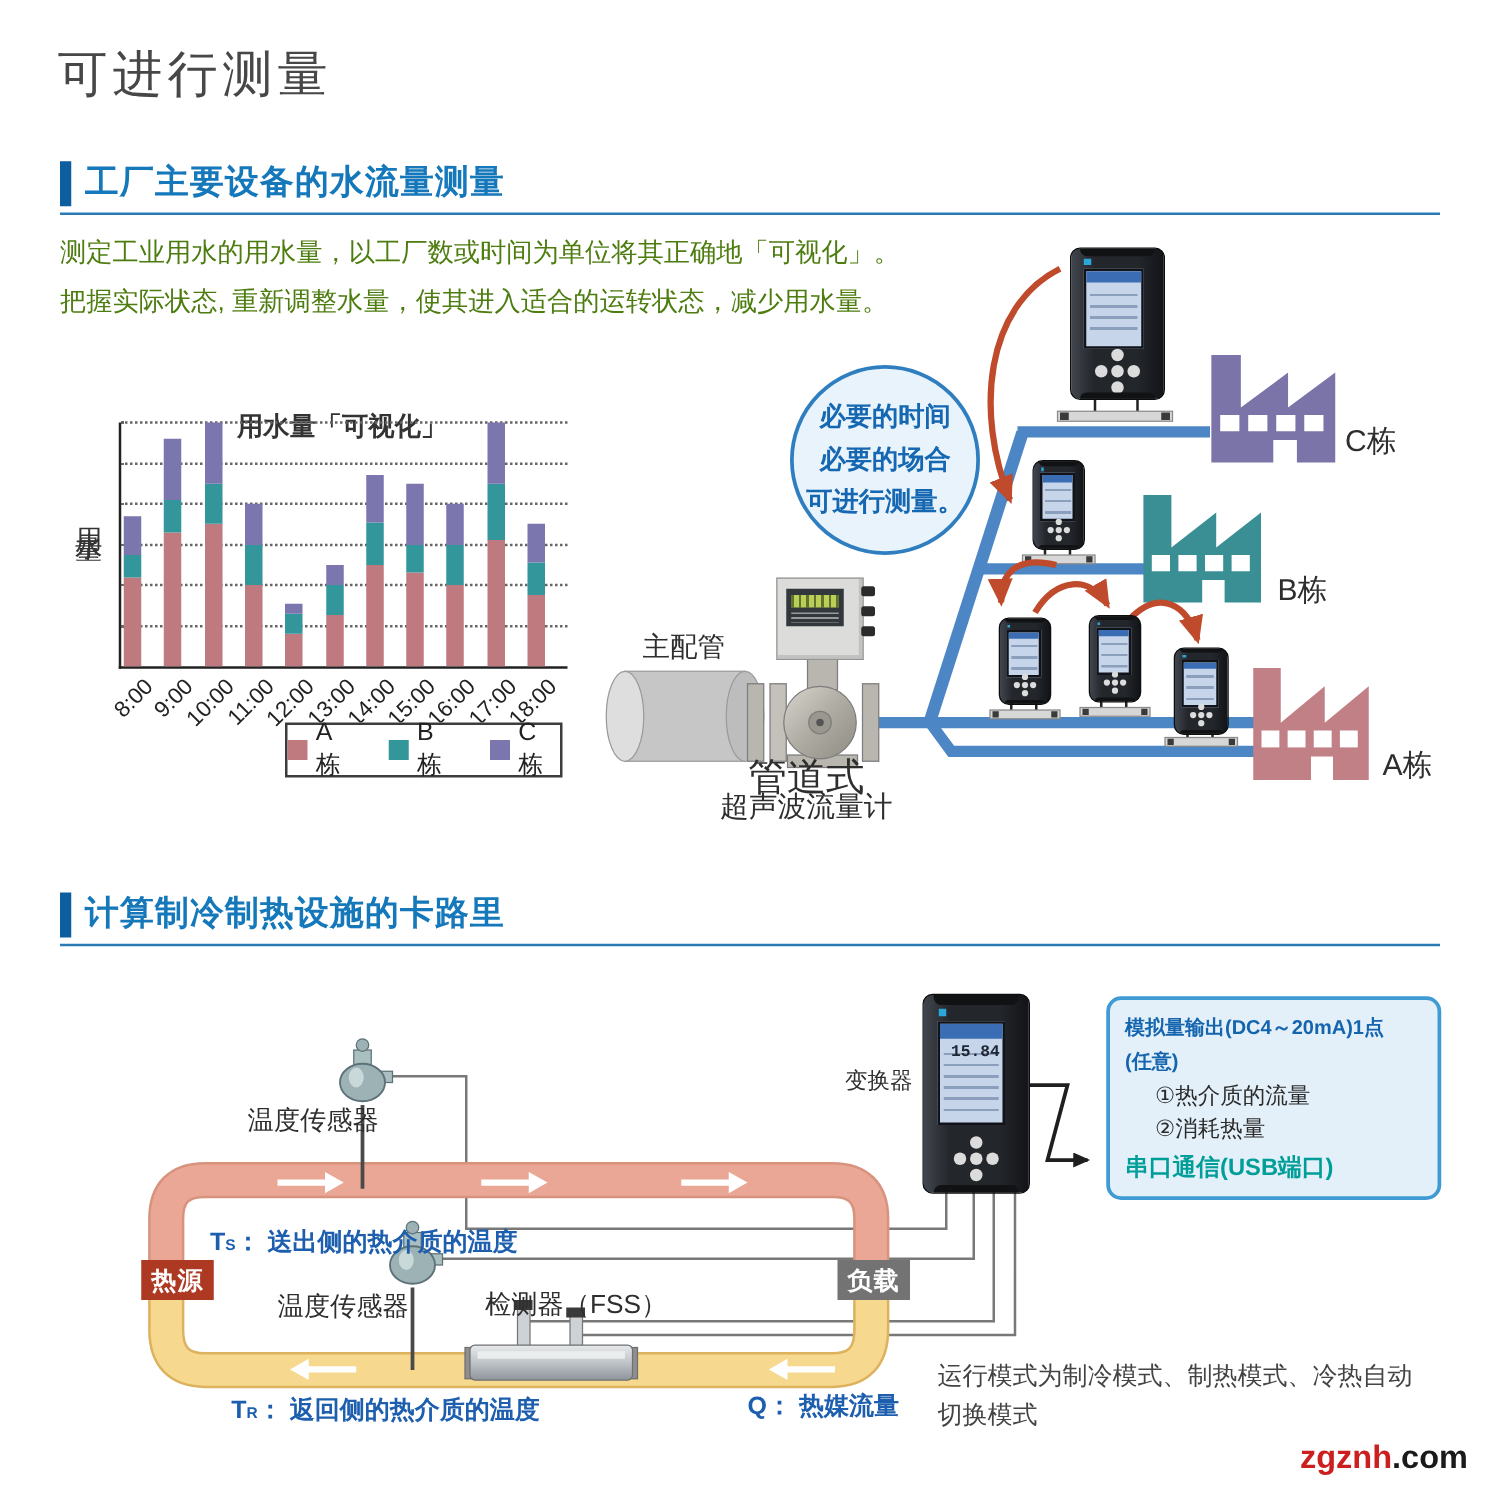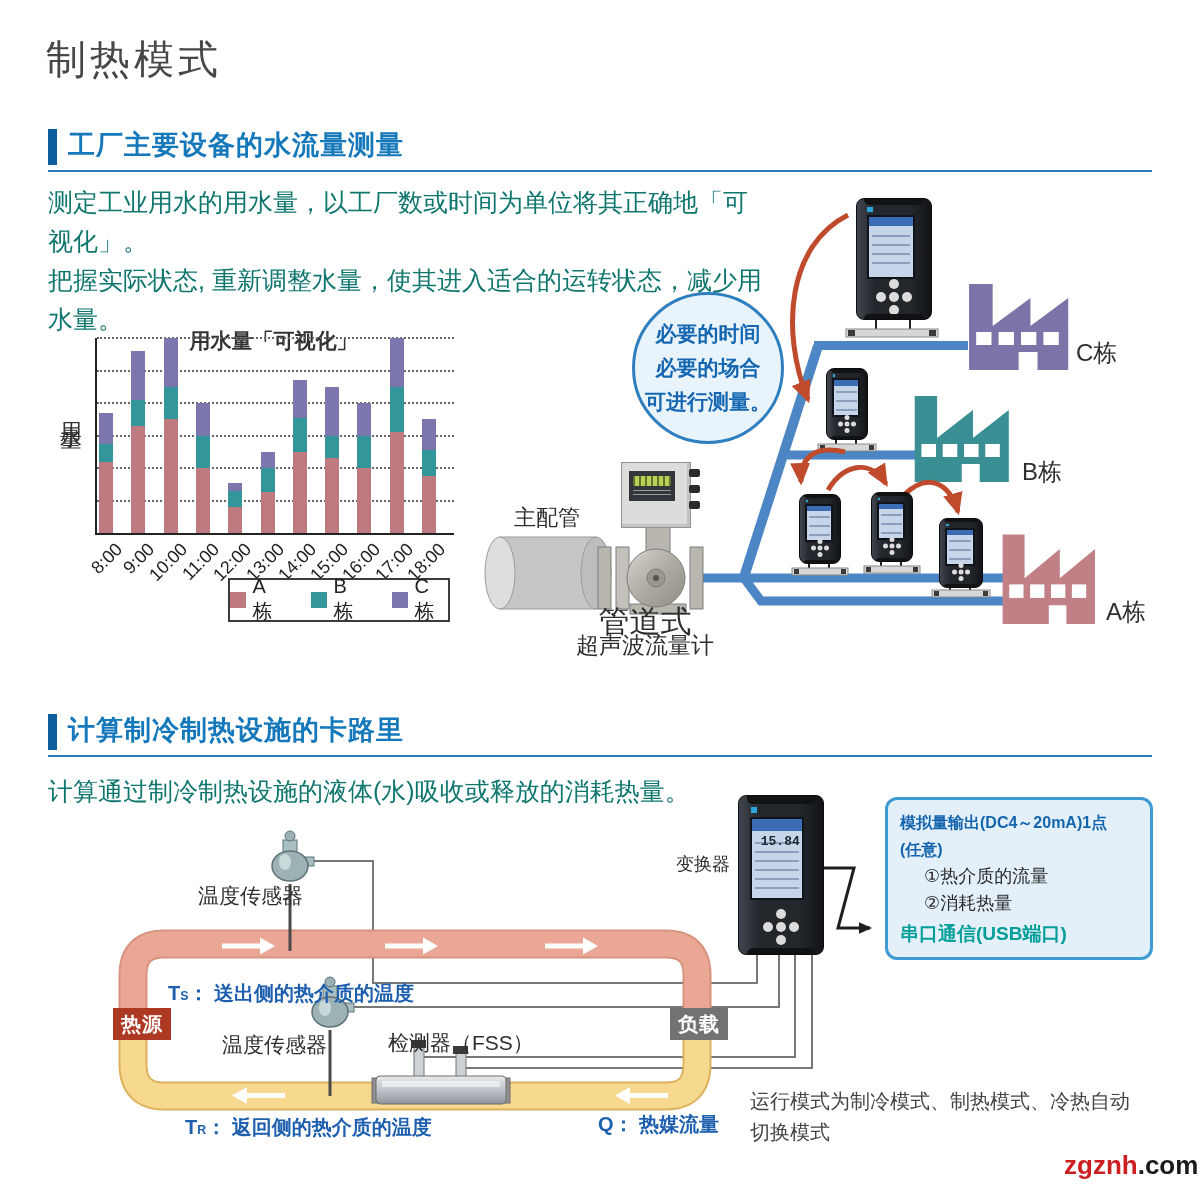--- a/index.html
+++ b/index.html
@@ -4,21 +4,21 @@
 <style>
   html,body{margin:0;padding:0;background:#fff;}
   .page{position:relative;width:1200px;height:1200px;background:#fff;overflow:hidden;
         font-family:"Liberation Sans","DejaVu Sans",sans-serif;color:#333;}
   .abs{position:absolute;}
   
   .h1{font-family:"Liberation Serif","DejaVu Serif",serif;font-size:40px;color:#474747;letter-spacing:4px;}
   .sec-header{border-bottom:2px solid #2b7ab8;padding-bottom:7px;}
   .sec-header .bluebar{position:absolute;left:0;top:2px;width:9px;height:36px;background:#0d5e9f;}
   .sec-header h2{margin:0 0 0 20px;font-size:27px;font-weight:bold;color:#1478ba;letter-spacing:1px;}
-  .para{font-size:25px;line-height:39px;color:#0f766e;}
+  .para{font-size:21px;line-height:39px;color:#4d7c0f;}
   
   .chart-title{font-size:21px;font-weight:bold;color:#333;text-align:center;}
   .ylabel{writing-mode:vertical-rl;font-size:22px;color:#333;letter-spacing:4px;}
   .plot{border-left:2px solid #222;border-bottom:2px solid #222;}
   .gridline{position:absolute;left:0;right:0;height:0;border-top:2px dotted #666;}
   .bar-seg{position:absolute;width:14px;}
   .xtick{position:absolute;top:100%;margin-top:6px;font-size:18px;color:#222;white-space:nowrap;
          transform-origin:100% 0;transform:translateX(-100%) rotate(-45deg);}
   .legend{border:2px solid #3c3c3c;background:#fff;display:flex;align-items:center;justify-content:center;gap:26px;}
   .legend .item{display:flex;align-items:center;gap:7px;font-size:20px;color:#222;}
@@ -56,28 +56,28 @@
   .hh.small .hh-dpad{transform:scale(0.5);}
   
   .wallbox{position:absolute;background:#dcdcda;border:1px solid #949494;box-shadow:inset -3px -3px 0 #c2c2c0;}
   .wallbox .panel{position:absolute;left:7px;top:8px;width:46px;height:30px;background:#32373c;}
   .wallbox .lcd{position:absolute;left:4px;top:5px;width:38px;height:10px;background:#b9cf56;
       background-image:repeating-linear-gradient(90deg,rgba(40,50,20,.6) 0 2px,transparent 2px 6px);}
   .wallbox .plines{position:absolute;left:4px;top:19px;width:38px;height:8px;
       background:repeating-linear-gradient(180deg,rgba(220,220,220,.6) 0 1px,transparent 1px 4px);}
   .wallbox .knob{position:absolute;right:-10px;width:11px;height:8px;background:#2b2b2b;border-radius:2px;}
   .wm{font-size:26px;font-weight:bold;font-family:"Liberation Sans",sans-serif;}
-  .wm .red{color:#cc2020;margin-left:24px;} .wm .dark{color:#1a1a1a;}
+  .wm .red{color:#cc2020;} .wm .dark{color:#1a1a1a;}
 </style>
 </head>
 <body>
 
 <div class="page">
 
-  <div class="abs h1" style="left:46px;top:32px;">制热模式</div>
+  <div class="abs h1" style="left:46px;top:32px;">可进行测量</div>
 
   <div class="abs sec-header" style="left:48px;top:127px;width:1104px;">
     <div class="bluebar"></div>
     <h2>工厂主要设备的水流量测量</h2>
   </div>
 
   <div class="abs para" style="left:48px;top:183px;width:720px;">
     <div>测定工业用水的用水量，以工厂数或时间为单位将其正确地「可视化」。</div>
     <div>把握实际状态, 重新调整水量，使其进入适合的运转状态，减少用水量。</div>
   </div>
@@ -324,21 +324,20 @@
   <div class="abs dlabel" style="left:555px;top:601px;width:180px;text-align:center;font-size:31px;">管道式</div>
   <div class="abs dlabel" style="left:555px;top:630px;width:180px;text-align:center;font-size:23px;">超声波流量计</div>
   <div class="abs dlabel" style="left:1076px;top:337px;font-size:24px;">C栋</div>
   <div class="abs dlabel" style="left:1022px;top:456px;font-size:24px;">B栋</div>
   <div class="abs dlabel" style="left:1106px;top:596px;font-size:24px;">A栋</div>
 
   <div class="abs sec-header" style="left:48px;top:712px;width:1104px;">
     <div class="bluebar"></div>
     <h2>计算制冷制热设施的卡路里</h2>
   </div>
-  <div class="abs para" style="left:48px;top:772px;width:720px;">计算通过制冷制热设施的液体(水)吸收或释放的消耗热量。</div>
 
   <svg class="abs" style="left:100px;top:830px;" width="1060" height="330" viewBox="100 830 1060 330">
     <defs>
       <marker id="ba" markerWidth="5" markerHeight="5" refX="3.8" refY="2" orient="auto" markerUnits="strokeWidth">
         <path d="M0,0 L4.5,2 L0,4 Z" fill="#1f1f1f"></path>
       </marker>
       <linearGradient id="det" x1="0" y1="0" x2="0" y2="1">
         <stop offset="0" stop-color="#e8eaec"></stop>
           <stop offset="0.5" stop-color="#bfc4c9"></stop>
           <stop offset="1" stop-color="#8f959b"></stop>

